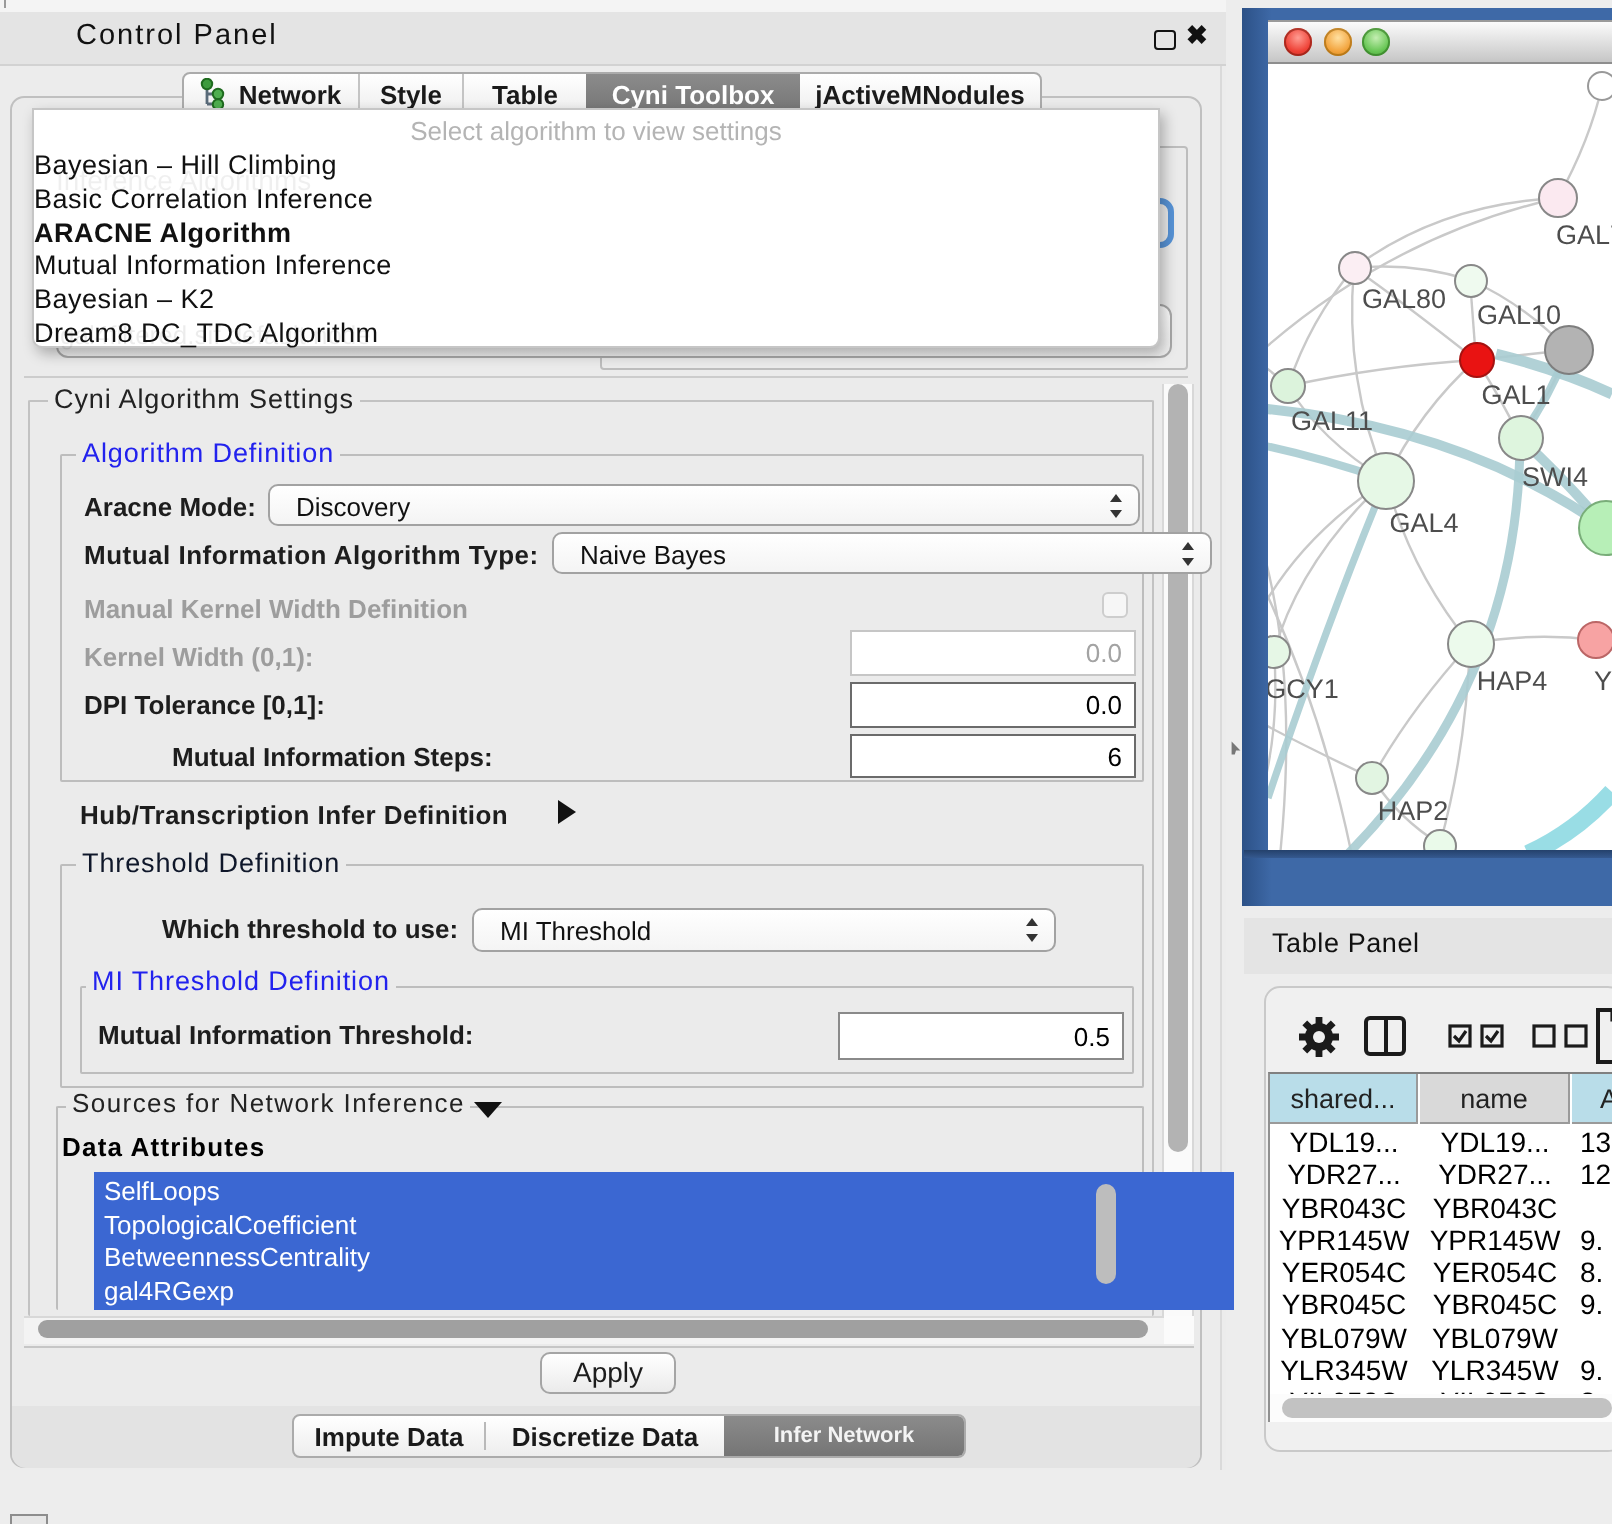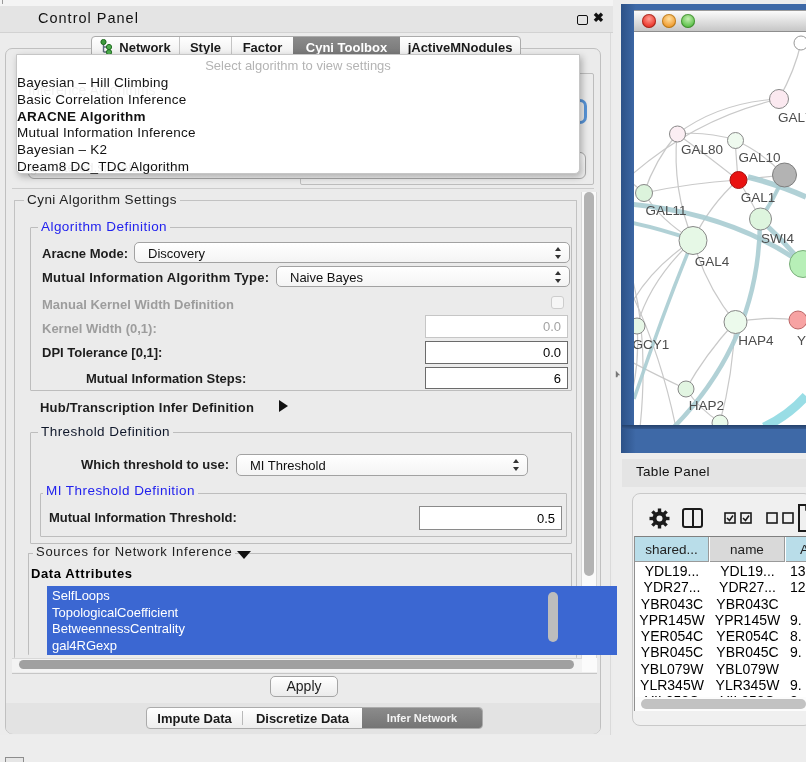--- a/index.html
+++ b/index.html
@@ -36,21 +36,21 @@
   <div style="width:88px;display:flex;align-items:center;justify-content:center;border-right:1px solid #c4c4c4;">
     <svg width="14" height="16" viewBox="0 0 14 16" style="margin-right:5px;">
       <path d="M3.5 4 L3.5 13 M3.5 8 L8 8 M3.5 13 L8 13" stroke="#5a6b7a" stroke-width="1.4" fill="none"></path>
       <circle cx="3.5" cy="3" r="2.6" fill="#3d9b3d" stroke="#1f6b1f"></circle>
       <circle cx="9" cy="8" r="2.6" fill="#4fae4f" stroke="#1f6b1f"></circle>
       <circle cx="9" cy="13.2" r="2.6" fill="#4fae4f" stroke="#1f6b1f"></circle>
     </svg>
     <span style="font-size:13px;font-weight:600;color:#1a1a1a;">Network</span>
   </div>
   <div style="width:52px;display:flex;align-items:center;justify-content:center;border-right:1px solid #c4c4c4;font-size:13px;font-weight:600;color:#1a1a1a;">Style</div>
-  <div style="width:61px;display:flex;align-items:center;justify-content:center;font-size:13px;font-weight:600;color:#1a1a1a;">Factor</div>
+  <div style="width:61px;display:flex;align-items:center;justify-content:center;font-size:13px;font-weight:600;color:#1a1a1a;">Table</div>
   <div style="width:107px;display:flex;align-items:center;justify-content:center;background:linear-gradient(#8b8b8b,#757575);font-size:13px;font-weight:600;color:#fff;">Cyni Toolbox</div>
   <div style="width:120px;display:flex;align-items:center;justify-content:center;font-size:13px;font-weight:600;color:#1a1a1a;">jActiveMNodules</div>
 </div>
 
 <div class="abs" style="left:300px;top:73px;width:294px;height:112px;border:1px solid #bdbdbd;border-radius:2px;"></div>
 <div class="abs" style="left:540px;top:99px;width:47px;height:25px;border:3px solid #5793d6;border-radius:7px;"></div>
 <div class="abs" style="left:28px;top:152px;width:558px;height:27px;background:linear-gradient(#fdfdfd,#ededed);border:1px solid #a8a8a8;border-radius:6px;"></div>
 <div class="abs" style="left:12px;top:188px;width:582px;height:1px;background:#cccccc;"></div>
 
 <div class="abs" style="left:581px;top:192px;width:16px;height:466px;background:#fafafa;border-left:1px solid #d8d8d8;border-right:1px solid #d8d8d8;"></div>
@@ -65,21 +65,21 @@
 
 <div class="groupbox" style="left:30px;top:227px;width:542px;height:164px;"></div>
 <div class="gtitle abs" style="left:38px;top:219px;color:#2222ee;">Algorithm Definition</div>
 
 <div class="lbl abs" style="left:42px;top:246px;">Aracne Mode:</div>
 <div class="combo" style="left:134px;top:242px;width:436px;height:21px;">
     <span class="ctext">Discovery</span>
     <span class="arrows"></span>
   </div>
 <div class="lbl abs" style="left:42px;top:270px;letter-spacing:0.25px;">Mutual Information Algorithm Type:</div>
-<div class="combo" style="left:276px;top:266px;width:294px;height:21px;padding-left:20px;">
+<div class="combo" style="left:276px;top:266px;width:330px;height:21px;padding-left:20px;">
     <span class="ctext">Naive Bayes</span>
     <span class="arrows"></span>
   </div>
 <div class="glbl abs" style="left:42px;top:297px;">Manual Kernel Width Definition</div>
 <div class="abs" style="left:551px;top:296px;width:13px;height:13px;background:#f6f6f6;border:1px solid #cdcdcd;border-radius:3px;"></div>
 <div class="glbl abs" style="left:42px;top:321px;">Kernel Width (0,1):</div>
 <div class="tfield" style="left:425px;top:315px;width:143px;height:23px;border:1px solid #c6c6c6;color:#a3a3a3;padding:3px 6px 0 0;">0.0</div>
 <div class="lbl abs" style="left:42px;top:345px;">DPI Tolerance [0,1]:</div>
 <div class="tfield" style="left:425px;top:341px;width:143px;height:23px;border:1px solid #6b6b6b;color:#000;padding:3px 6px 0 0;">0.0</div>
 <div class="lbl abs" style="left:42px;top:371px;margin-left:44px;">Mutual Information Steps:</div>

